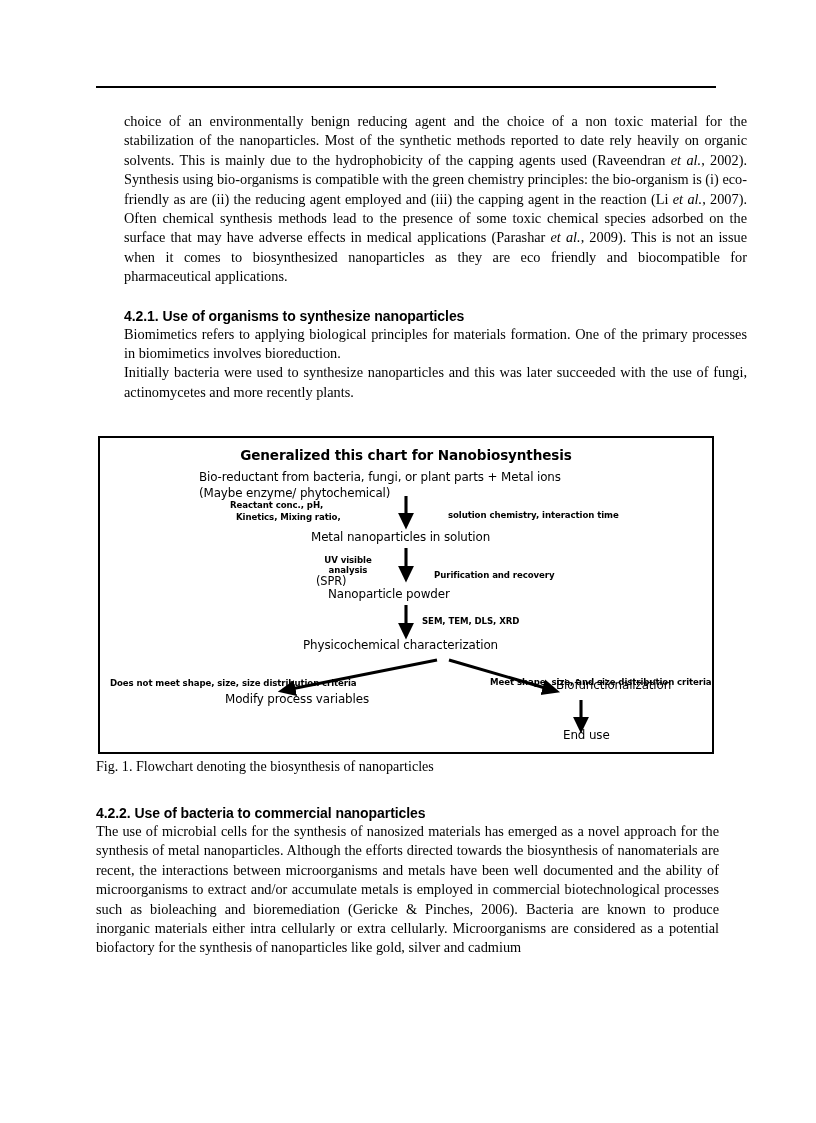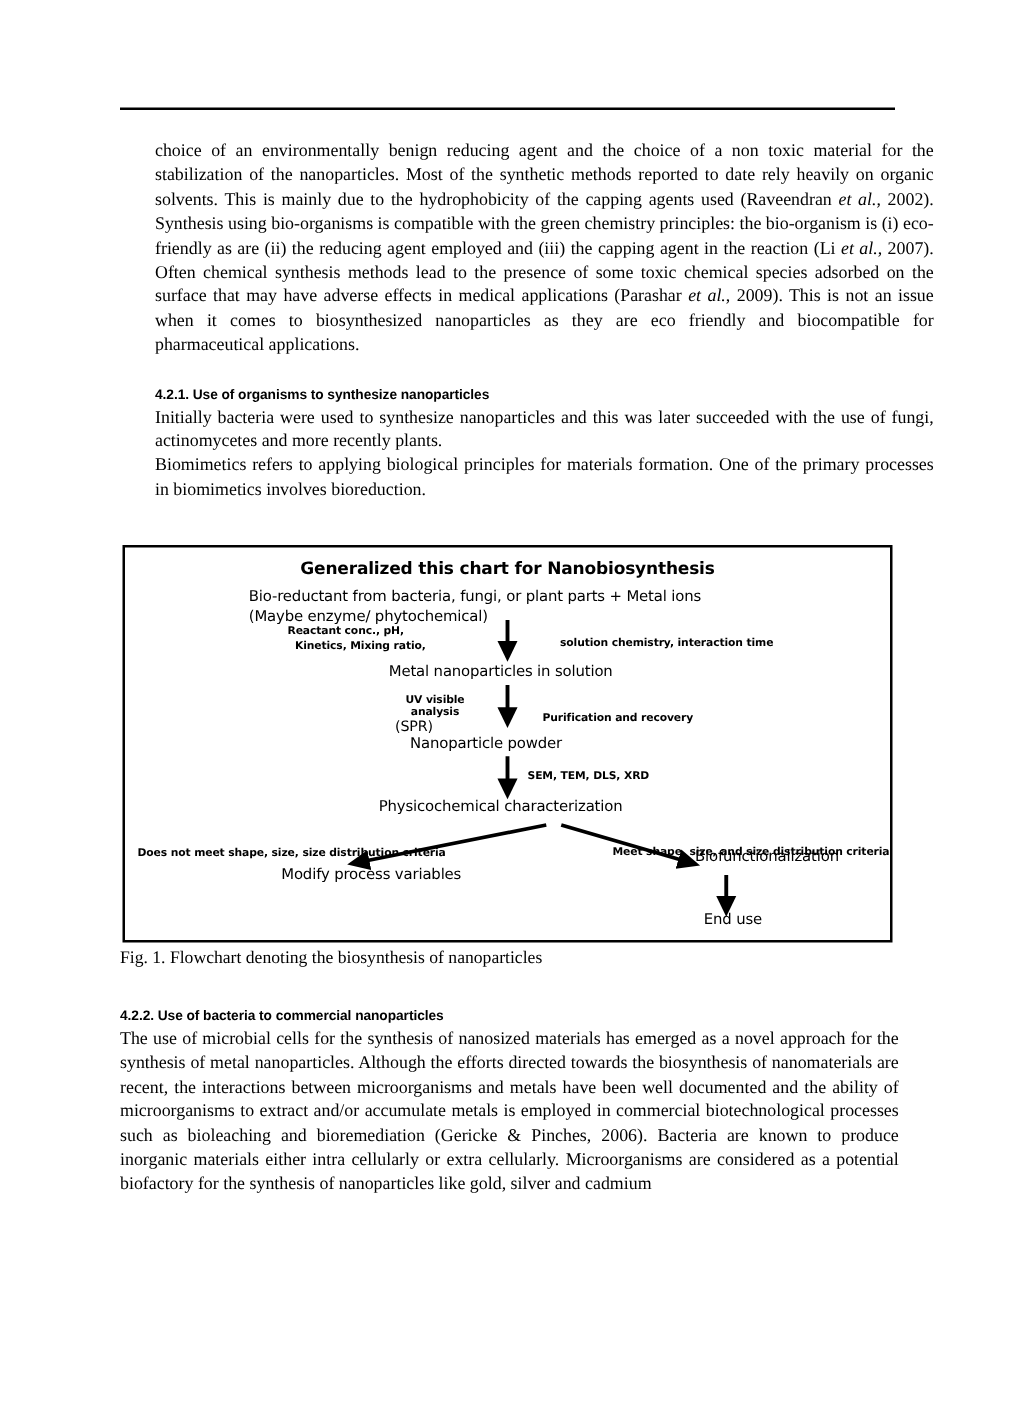--- a/index.html
+++ b/index.html
@@ -64,21 +64,21 @@
     text-align: justify;
     text-justify: inter-word;
     font-family: "Liberation Serif", "DejaVu Serif", serif;
   }
   i, .ital { font-style: italic; }
 
   h3.sect {
     margin: 0;
     font-family: "Liberation Sans", "DejaVu Sans", sans-serif;
     font-weight: bold;
-    font-size: 11px;
+    font-size: 14px;
     line-height: 18px;
     letter-spacing: -0.005em;
   }
   .gap-sect { height: 20px; }
 
   
   .figure-box {
     position: absolute;
     left: 98px;
     top: 436px;
@@ -159,23 +159,23 @@
   <div class="runhead-rule"></div>
 
   <div class="content">
 
     <p class="body"><span>choice of an environmentally benign reducing agent and the choice of a non toxic material for the stabilization of the nanoparticles. Most of the synthetic methods reported to date rely heavily on organic solvents. This is mainly due to the hydrophobicity of the capping agents used (Raveendran </span><i>et al.</i><span>, 2002). Synthesis using bio-organisms is compatible with the green chemistry principles: the bio-organism is (i) eco-friendly as are (ii) the reducing agent employed and (iii) the capping agent in the reaction (Li </span><i>et al.</i><span>, 2007). Often chemical synthesis methods lead to the presence of some toxic chemical species adsorbed on the surface that may have adverse effects in medical applications (Parashar </span><i>et al.</i><span>, 2009). This is not an issue when it comes to biosynthesized nanoparticles as they are eco friendly and biocompatible for pharmaceutical applications.</span></p>
 
     <div class="gap-sect"></div>
 
     <h3 class="sect">4.2.1. Use of organisms to synthesize nanoparticles</h3>
 
+    <p class="body">Biomimetics refers to applying biological principles for materials formation. One of the primary processes in biomimetics involves bioreduction.</p>
+
     <p class="body">Initially bacteria were used to synthesize nanoparticles and this was later succeeded with the use of fungi, actinomycetes and more recently plants.</p>
-
-    <p class="body">Biomimetics refers to applying biological principles for materials formation. One of the primary processes in biomimetics involves bioreduction.</p>
 
   </div>
 
   <div class="figure-box">
     <div class="fig-inner">
 
       <div class="fig-title">Generalized this chart for Nanobiosynthesis</div>
 
       <svg class="fig-svg" viewBox="0 0 616 318">
         <defs>

